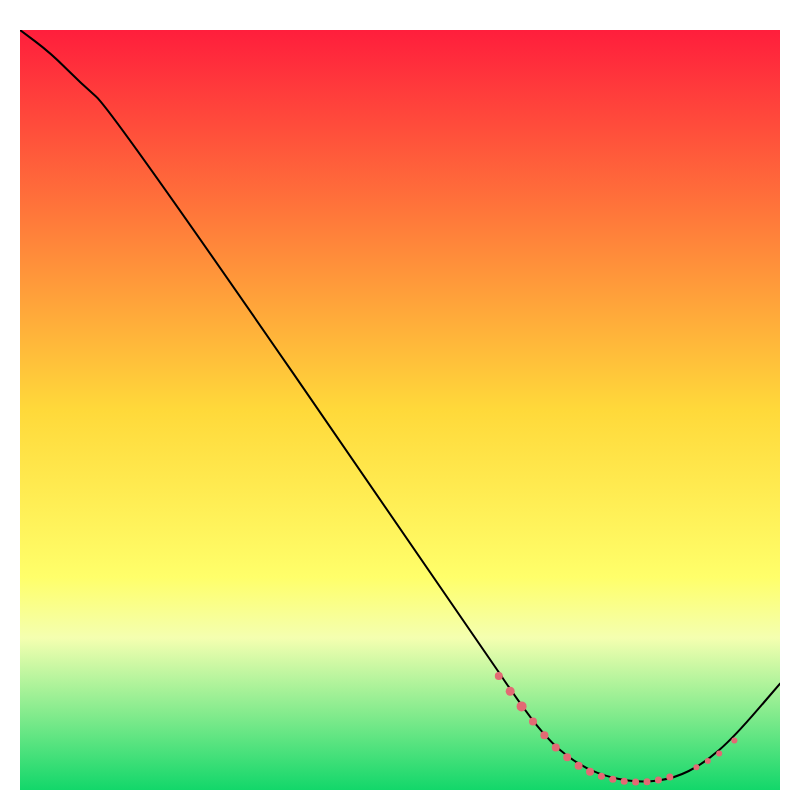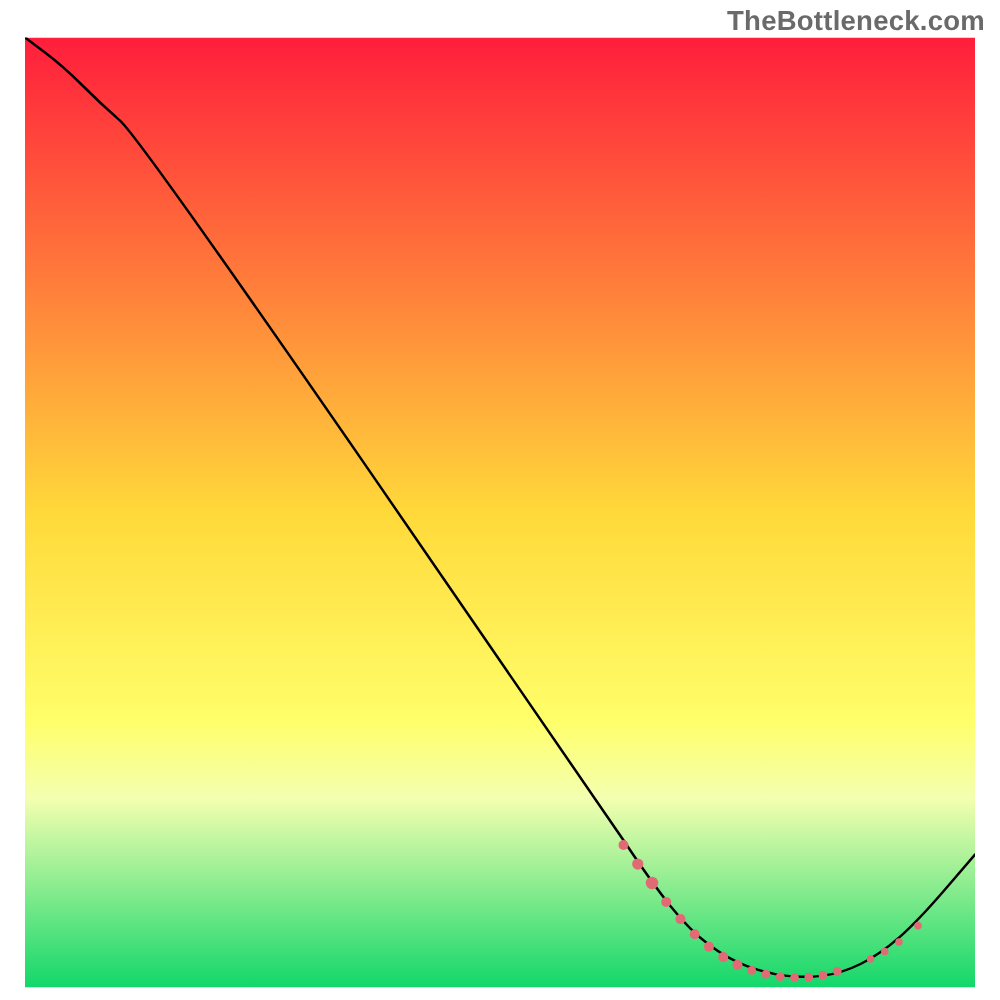--- a/index.html
+++ b/index.html
@@ -31,21 +31,20 @@
     top: 30px;
     width: 760px;
     height: 760px;
   }
   svg { display: block; }
 </style>
 </head>
 <body>
 
 <div class="frame">
-  <div class="attribution">TheBottleneck.com</div>
 
   <div class="plot">
     <svg id="chart-svg" width="760" height="760" viewBox="0 0 760 760">
         <defs>
           <linearGradient id="bg-grad" x1="0" y1="0" x2="0" y2="1">
             <stop offset="0%" stop-color="#ff1e3c"></stop>
             <stop offset="25%" stop-color="#ff7a3a"></stop>
             <stop offset="50%" stop-color="#ffd93a"></stop>
             <stop offset="72%" stop-color="#ffff6a"></stop>
             <stop offset="80%" stop-color="#f4ffb0"></stop>

